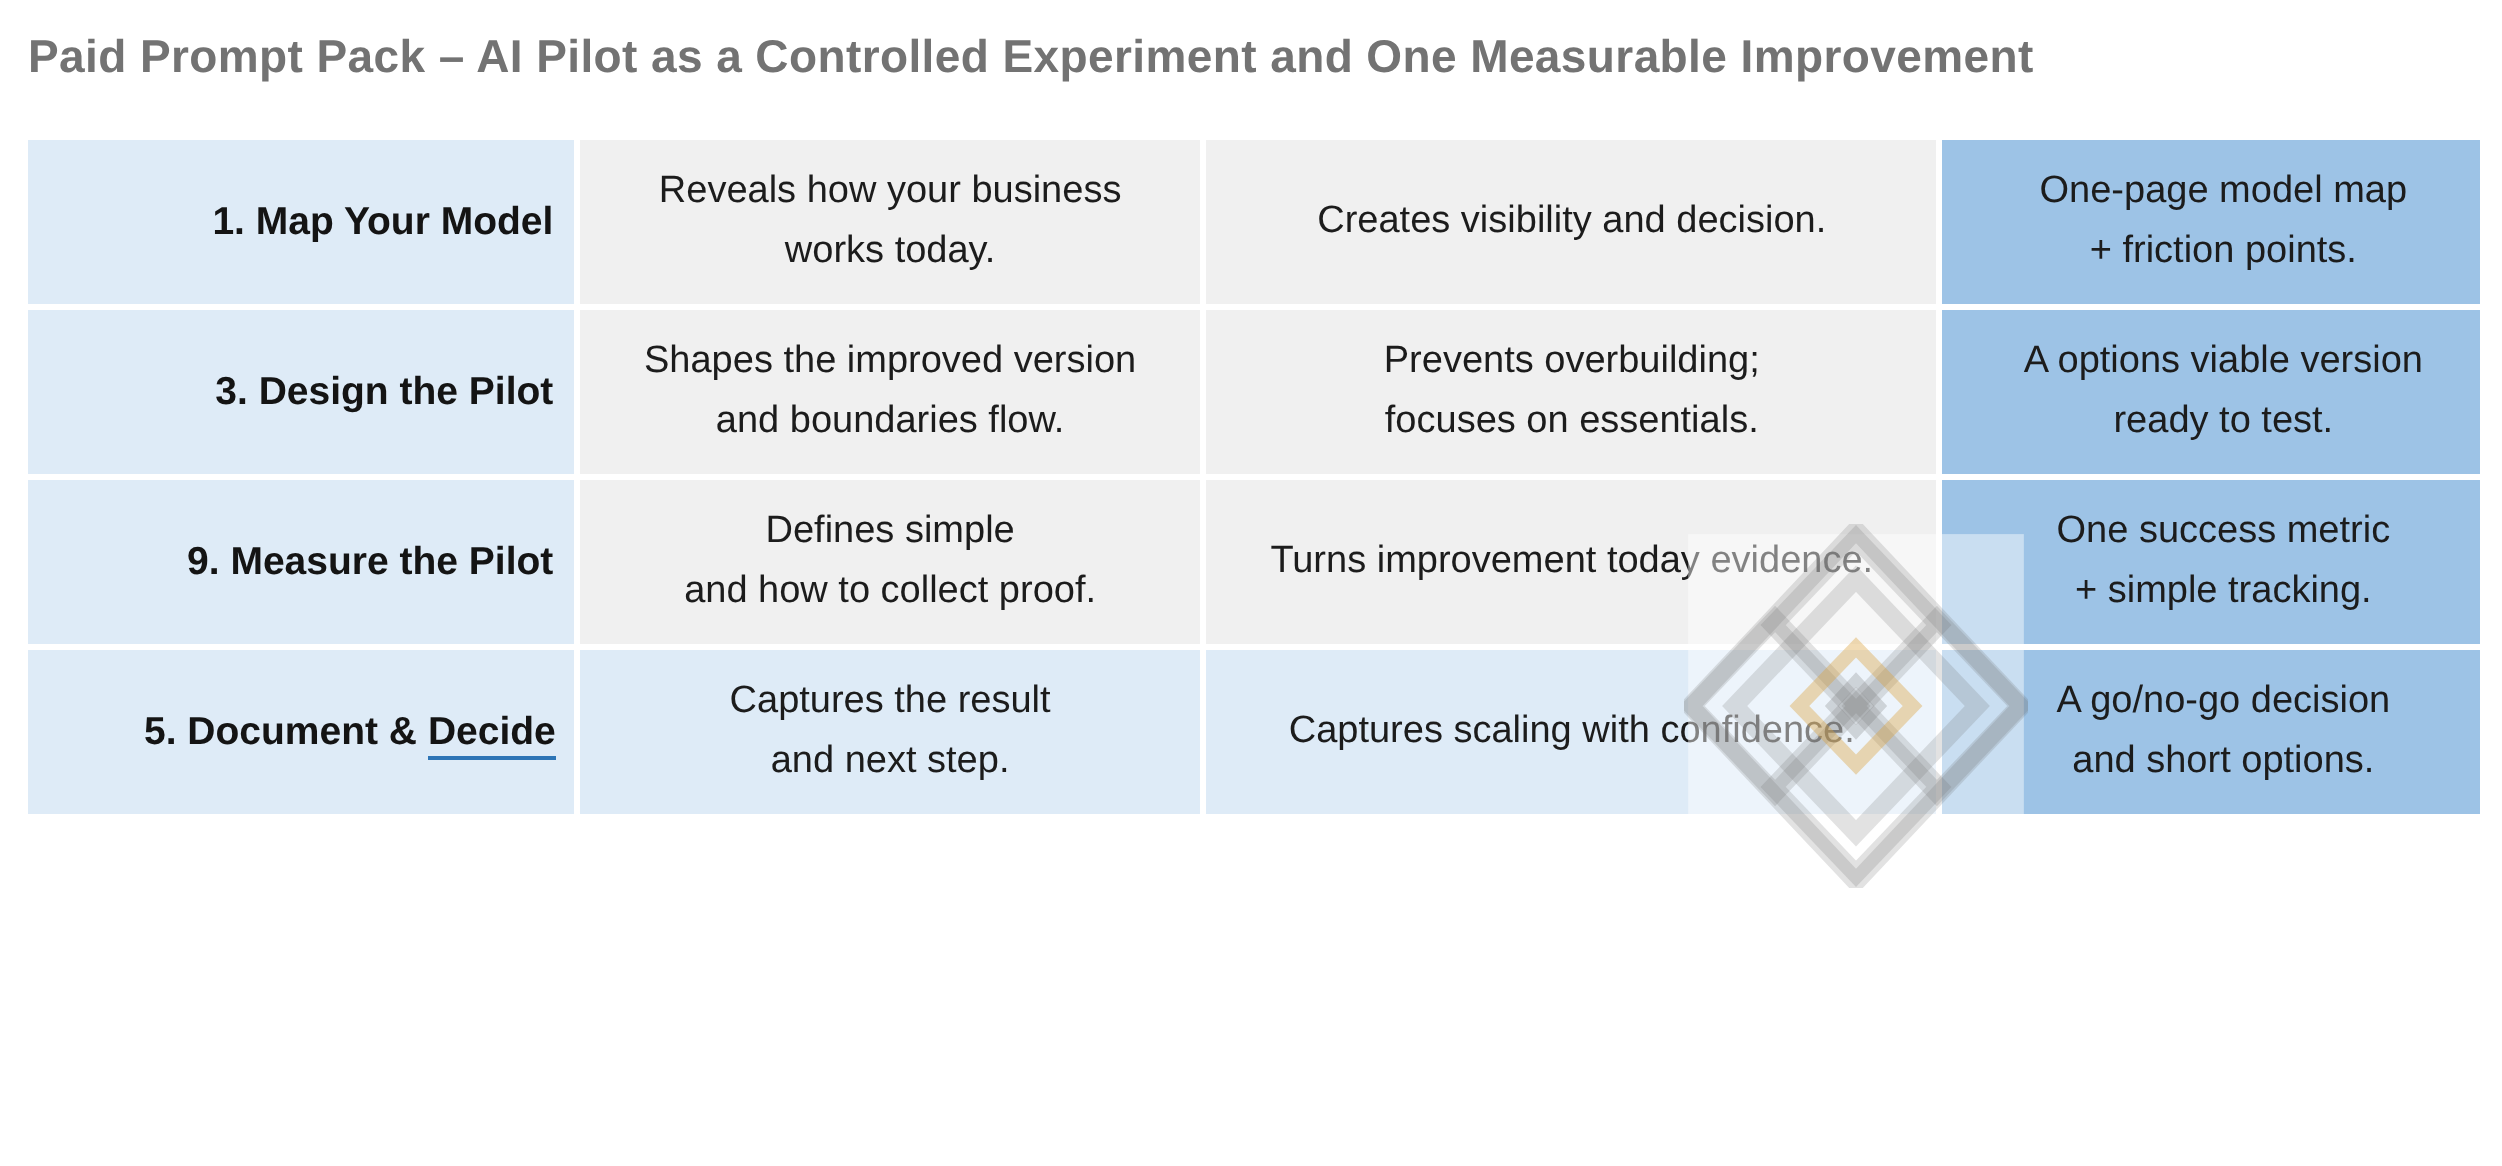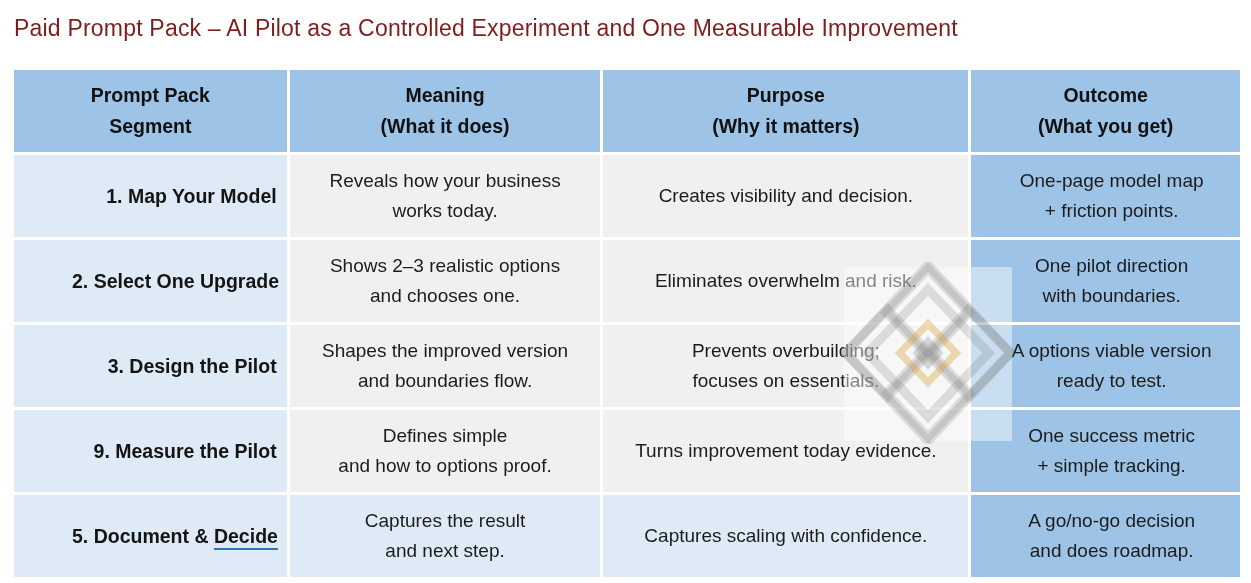--- a/index.html
+++ b/index.html
@@ -13,23 +13,24 @@
   html,body{background:#ffffff;}
   .page{
     position:relative;
     width:1251px;height:583px;
     background:#ffffff;
     font-family:"Liberation Sans","DejaVu Sans",sans-serif;
     overflow:hidden;
   }
   .title{
     position:absolute;left:14px;top:15px;
-    font-size:23px;color:#7f1d1d;
+    font-size:23px;color:#737373;
     letter-spacing:.2px;
     white-space:nowrap;
+    font-weight:bold;
   }
   table.grid{
     position:absolute;left:11px;top:67px;
     width:1232px;
     border-collapse:separate;border-spacing:3px;
     table-layout:fixed;
   }
   col.c1{width:272px;} col.c2{width:310px;} col.c3{width:364px;} col.c4{width:268px;}
   th,td{
     height:82px;
@@ -72,68 +73,36 @@
   <div class="title">Paid Prompt Pack – AI Pilot as a Controlled Experiment and One Measurable Improvement</div>
 
   <table class="grid">
     <colgroup>
         <col class="c1">
         <col class="c2">
         <col class="c3">
         <col class="c4">
       </colgroup>
     <tbody>
-        <tr>
-      <th>
-        <div>Prompt Pack</div>
-        <div>Segment</div>
-      </th>
-      <th>
-        <div>Meaning</div>
-        <div>(What it does)</div>
-      </th>
-      <th>
-        <div>Purpose</div>
-        <div>(Why it matters)</div>
-      </th>
-      <th>
-        <div>Outcome</div>
-        <div>(What you get)</div>
-      </th>
-    </tr>
 
     <tr>
       <td class="seg">1. Map Your Model</td>
       <td class="mid">
         <div>Reveals how your business</div>
         <div>works today.</div>
       </td>
       <td class="mid">
         <div>Creates visibility and decision.</div>
       </td>
       <td class="out">
         <div>One-page model map</div>
         <div>+ friction points.</div>
       </td>
     </tr>
 
-    <tr>
-      <td class="seg">2. Select One Upgrade</td>
-      <td class="mid">
-        <div>Shows 2–3 realistic options</div>
-        <div>and chooses one.</div>
-      </td>
-      <td class="mid">
-        <div>Eliminates overwhelm and risk.</div>
-      </td>
-      <td class="out">
-        <div>One pilot direction</div>
-        <div>with boundaries.</div>
-      </td>
-    </tr>
 
     <tr>
       <td class="seg">3. Design the Pilot</td>
       <td class="mid">
         <div>Shapes the improved version</div>
         <div>and boundaries flow.</div>
       </td>
       <td class="mid">
         <div>Prevents overbuilding;</div>
         <div>focuses on essentials.</div>
@@ -141,21 +110,21 @@
       <td class="out">
         <div>A options viable version</div>
         <div>ready to test.</div>
       </td>
     </tr>
 
     <tr>
       <td class="seg">9. Measure the Pilot</td>
       <td class="mid">
         <div>Defines simple</div>
-        <div>and how to options proof.</div>
+        <div>and how to collect proof.</div>
       </td>
       <td class="mid">
         <div>Turns improvement today evidence.</div>
       </td>
       <td class="out">
         <div>One success metric</div>
         <div>+ simple tracking.</div>
       </td>
     </tr>
 
@@ -165,21 +134,21 @@
       </td>
       <td class="mid">
         <div>Captures the result</div>
         <div>and next step.</div>
       </td>
       <td class="mid">
         <div>Captures scaling with confidence.</div>
       </td>
       <td class="out">
         <div>A go/no-go decision</div>
-        <div>and does roadmap.</div>
+        <div>and short options.</div>
       </td>
     </tr>
   </tbody>
     </table>
 
   <svg class="watermark" viewBox="0 0 170 180" xmlns="http://www.w3.org/2000/svg" aria-hidden="true">
     <rect x="2" y="5" width="166" height="172" fill="#ffffff" opacity="0.45"></rect>
     <g fill="none" stroke="#6e6e6e" stroke-opacity="0.2" stroke-width="9">
       <polygon points="85,3 167,90 85,177 3,90"></polygon>
       <polygon points="85,27 145,90 85,153 25,90"></polygon>

